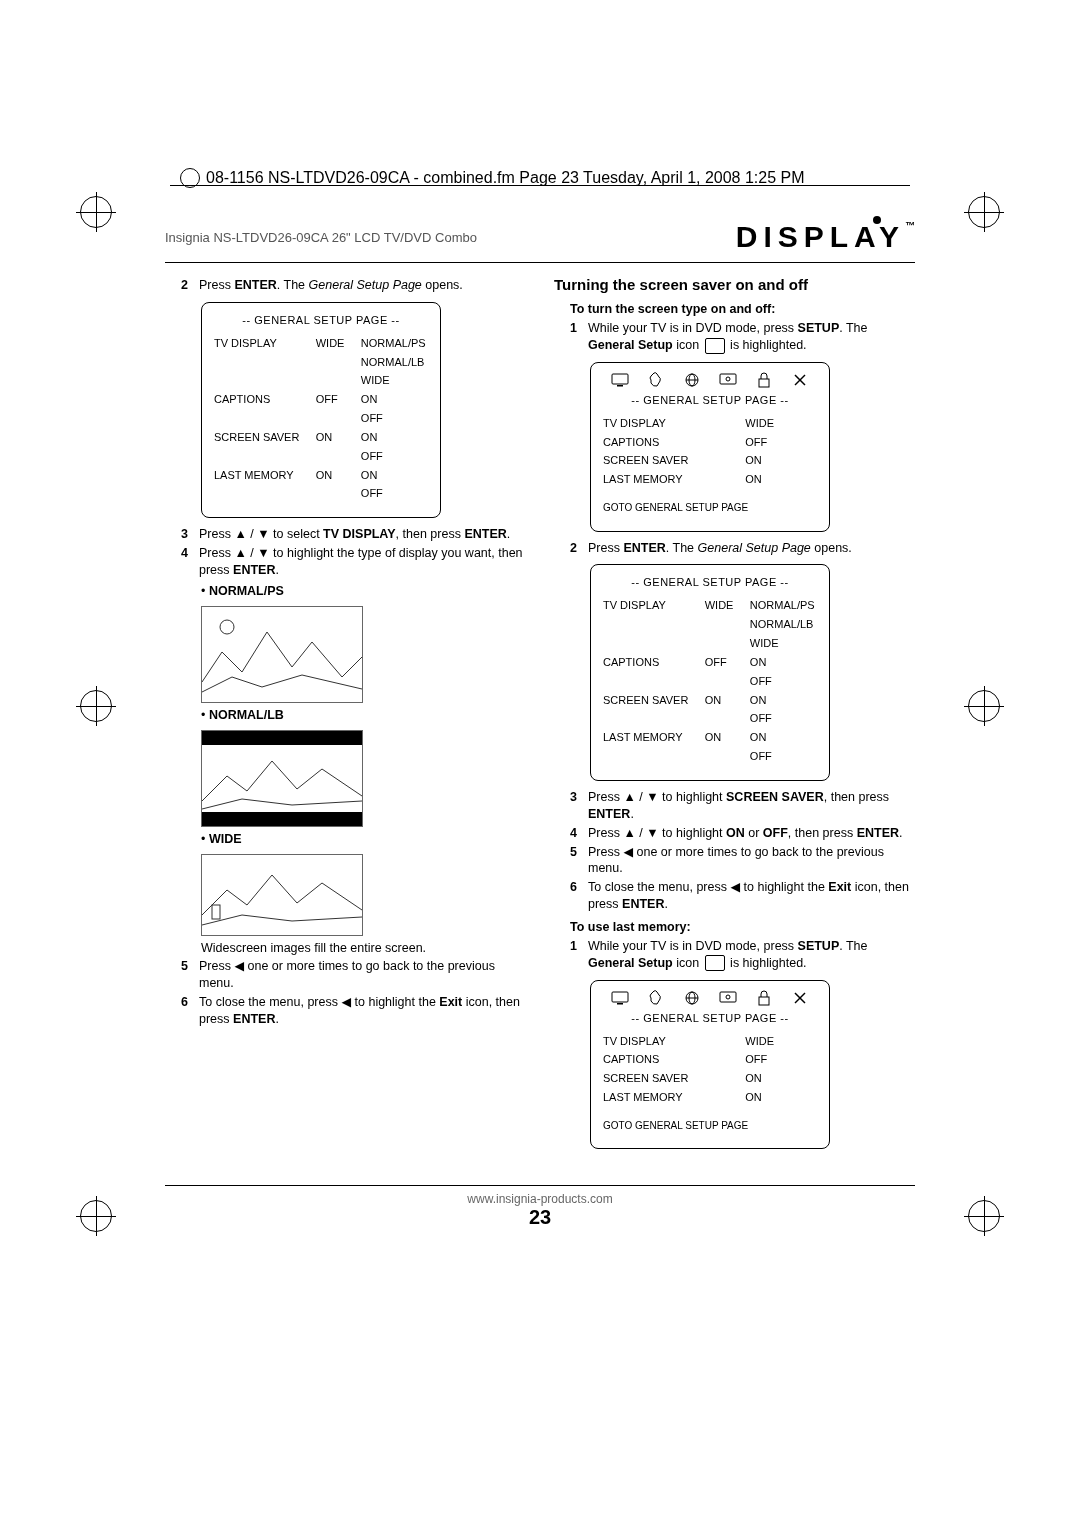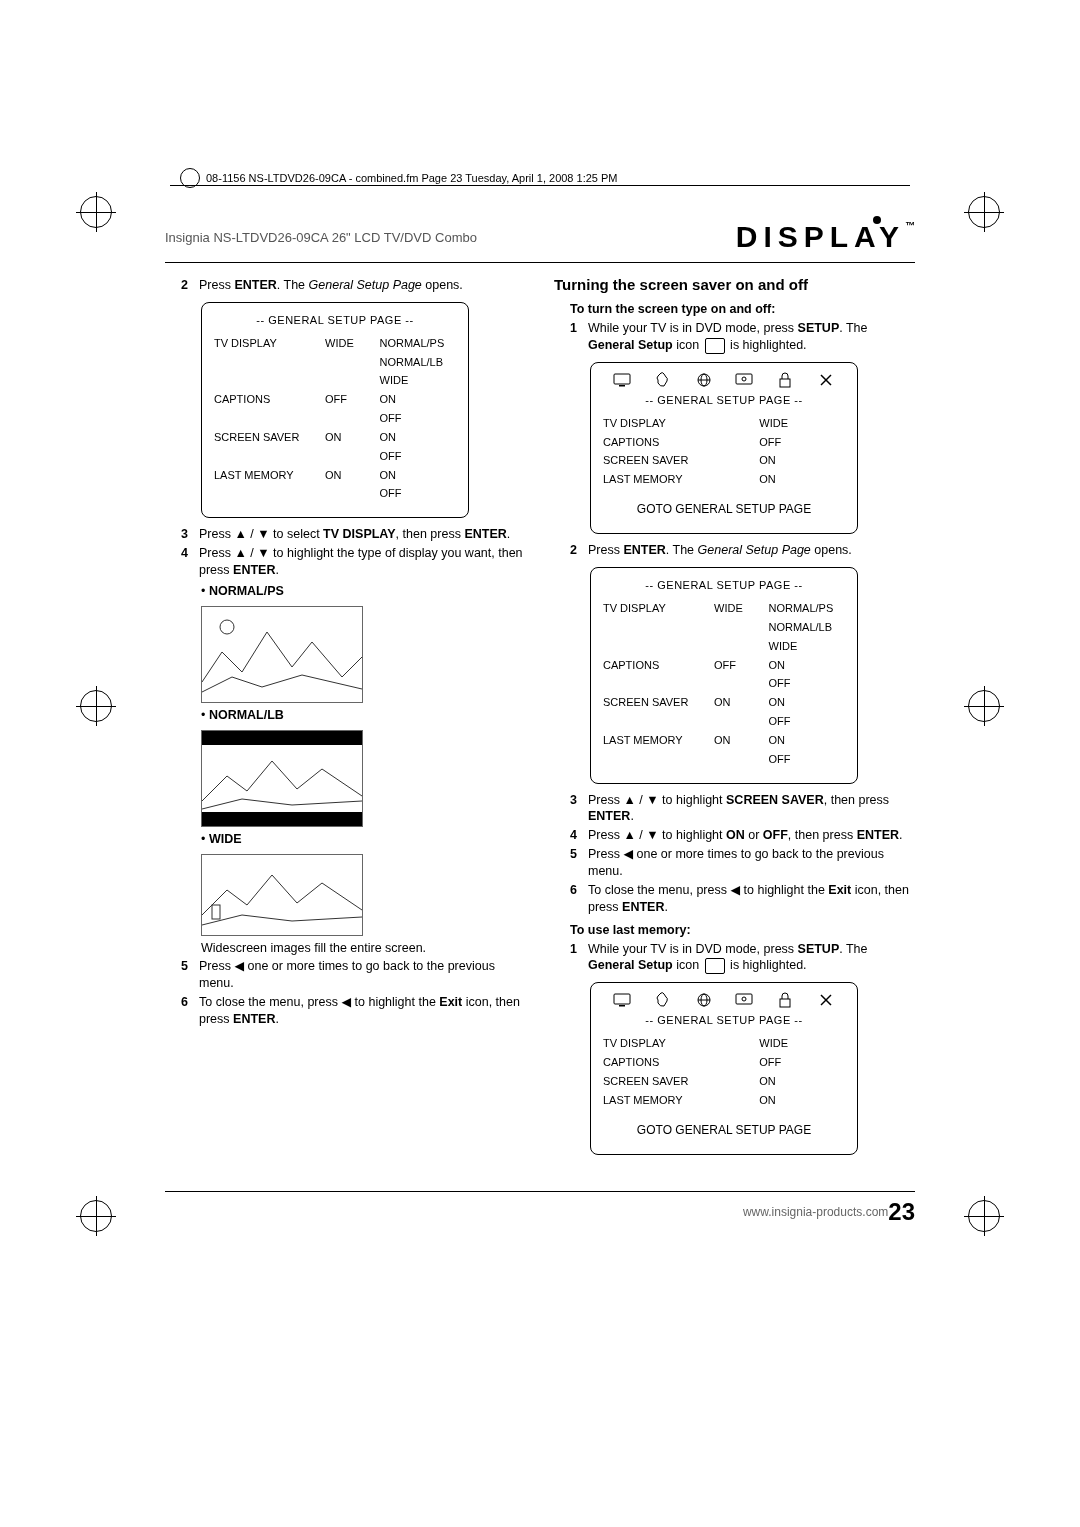--- a/index.html
+++ b/index.html
@@ -34,21 +34,21 @@
   .cm-tr { top: 196px; right: 80px; }
   .cm-bl { top: 1200px; left: 80px; }
   .cm-br { top: 1200px; right: 80px; }
   .cm-side-l { top: 690px; left: 80px; }
   .cm-side-r { top: 690px; right: 80px; }
 
   .print-meta {
     position: absolute;
     top: 168px;
     left: 180px;
-    font-size: 11px;
+    font-size: 16px;
     display: flex;
     align-items: center;
     gap: 6px;
   }
   .print-meta .circ {
     display:inline-block;
     width:18px;height:18px;border:1px solid #000;border-radius:50%;
     position:relative;
   }
   .hr-top {
@@ -118,27 +118,27 @@
   .bullet-label { font-weight:bold; }
   .bodytext { margin-left: 36px; margin-top:4px; }
   .it { font-style: italic; }
 
   .osd-box {
     border: 1.5px solid #000;
     border-radius: 8px;
     margin: 8px 12px 8px 36px;
     padding: 10px 12px 16px 12px;
     font-size: 11px;
-    width: 268px;
+    width: 240px;
     box-sizing: border-box;
   }
   .osd-title { text-align:center; margin-bottom:8px; letter-spacing:0.5px;}
   .osd-table { display:grid; grid-template-columns: auto auto auto; row-gap:4px; column-gap:14px;}
   .osd-table2 { display:grid; grid-template-columns: auto auto; row-gap:4px; column-gap:14px;}
-  .osd-foot { margin-top:14px; font-size:12px;text-align:center; }
+  .osd-foot { margin-top:14px; font-size:10px; }
 
   .icon-row { display:flex; gap:14px; justify-content:space-around; margin-bottom:6px; padding: 0 6px;}
   .ico {
     width:18px;height:14px;
     display:inline-flex;align-items:center;justify-content:center;
     font-size:13px;
   }
   .ico svg { width:18px; height:16px; }
 
   .diagram {
@@ -161,22 +161,23 @@
 
   .footer {
     display:flex;
     justify-content: flex-end;
     align-items:center;
     margin: 28px 60px 0 60px;
     border-top: 1px solid #000;
     padding-top: 6px;
     font-size: 12px;
     color:#666;
-  }
-  .pagenum { font-size: 24px; font-weight:bold; color:#000;}
+    flex-direction:column;
+  }
+  .pagenum { font-size: 20px; font-weight:bold; color:#000;}
 
   .inline-icon {
     display:inline-block;
     vertical-align:middle;
     width:18px;height:14px;
     border:1px solid #000;
     border-radius:2px;
     position:relative;
     margin: 0 2px;
   }

